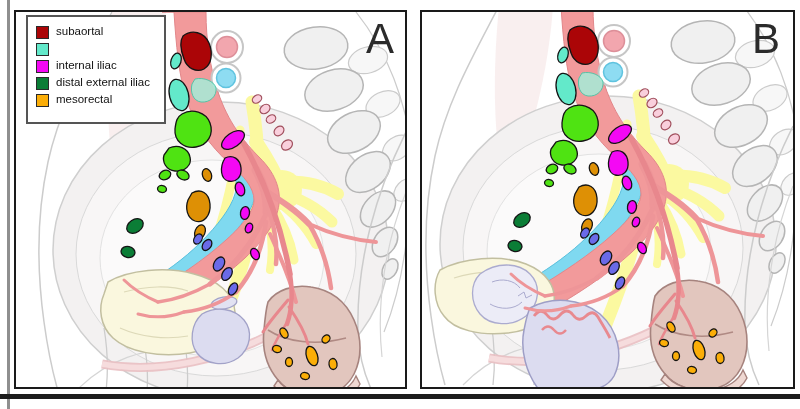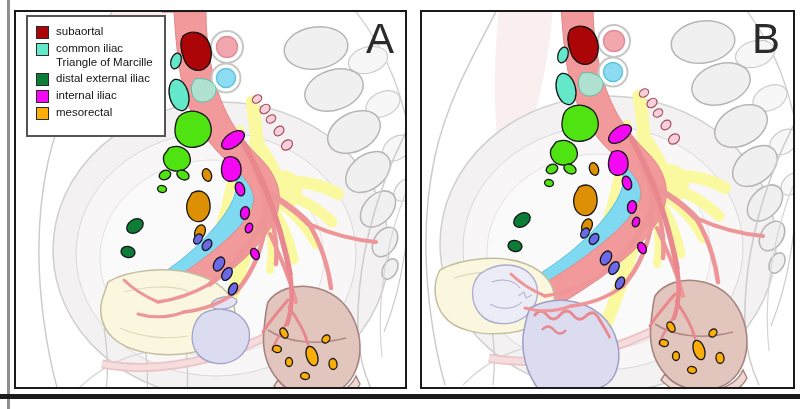--- a/index.html
+++ b/index.html
@@ -198,35 +198,31 @@
 
     <div class="legend">
       <div class="lg-item">
         <span class="swatch" style="background-color: rgb(171, 5, 7);"></span>
         <div class="lg-text">
             <div>subaortal</div>
           </div>
       </div>
       <div class="lg-item">
         <span class="swatch" style="background-color: rgb(99, 233, 202);"></span>
-        <div class="lg-text">
-          <div>common iliac</div>
-          <div>Triangle of Marcille</div>
-        </div>
+      </div>
+      <div class="lg-item">
+        <span class="swatch" style="background-color: rgb(244, 8, 244);"></span>
+        <div class="lg-text">
+            <div>internal iliac</div>
+          </div>
       </div>
       <div class="lg-item">
         <span class="swatch" style="background-color: rgb(11, 125, 54);"></span>
         <div class="lg-text">
             <div>distal external iliac</div>
-          </div>
-      </div>
-      <div class="lg-item">
-        <span class="swatch" style="background-color: rgb(244, 8, 244);"></span>
-        <div class="lg-text">
-            <div>internal iliac</div>
           </div>
       </div>
       <div class="lg-item">
         <span class="swatch" style="background-color: rgb(251, 174, 8);"></span>
         <div class="lg-text">
             <div>mesorectal</div>
           </div>
       </div>
     </div>
   </div>

